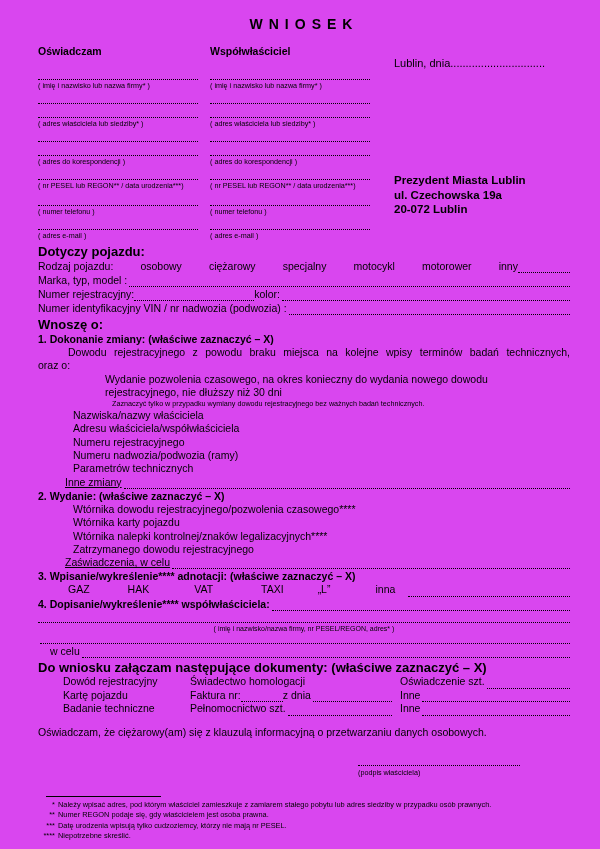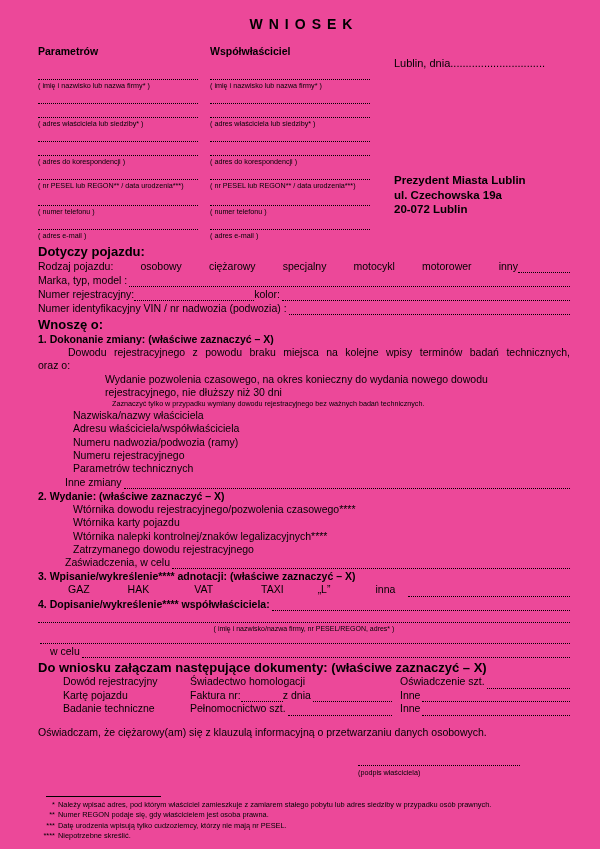--- a/index.html
+++ b/index.html
@@ -1,18 +1,18 @@
 <!DOCTYPE html>
 <html><head>
 <meta charset="utf-8">
 <style>
   * { margin:0; padding:0; box-sizing:border-box; }
   html,body { background:#ffffff; }
   .page {
-    width:600px; height:849px; background:#ec4899; color:#000;
+    width:600px; height:849px; background:#d946ef; color:#000;
     font-family:"Liberation Sans","DejaVu Sans",sans-serif;
     font-size:10.5px; padding:10px 30px 6px 38px; position:relative; overflow:hidden;
   }
   .title { text-align:center; font-weight:700; font-size:14px; letter-spacing:6px; margin:6px 0 13px; }
   .toprow { display:flex; }
   .cols { display:flex; width:332px; gap:12px; flex:none; }
   .col { width:160px; }
   .col-head { font-weight:700; font-size:10.5px; margin-bottom:11px; }
   .fline { height:12px; border-bottom:1.2px dotted #000; }
   .flbl { font-size:7.2px; line-height:9px; padding-top:1px; margin-bottom:2px; white-space:nowrap; }
@@ -25,21 +25,21 @@
   .dots { flex:1; border-bottom:1.2px dotted #000; height:11px; margin-left:2px; }
   .dotsw { display:inline-block; border-bottom:1.2px dotted #000; height:11px; }
   .spread { justify-content:space-between; }
   .grp { display:flex; align-items:flex-end; }
   .h1 { font-weight:700; line-height:14px; }
   .j1 { margin-left:30px; text-align:justify; text-align-last:justify; line-height:13.3px; }
   .plain { line-height:13.3px; }
   .para2 { margin-left:67px; width:452px; line-height:13.3px; }
   .smallnote { font-size:7.2px; margin-left:74px; line-height:10px; }
   .item { margin-left:27px; line-height:13.3px;padding-left:8px; }
-  .item-dots { display:flex; align-items:flex-end; margin-left:27px; line-height:13.3px; }
+  .item-dots { display:flex; align-items:flex-end; margin-left:27px; line-height:13.3px;text-decoration:underline; }
   .optrow { display:flex; align-items:flex-end; line-height:13.3px; }
   .optrow .o1{margin-left:30px;} .optrow .o2{margin-left:38px;} .optrow .o3{margin-left:45px;}
   .optrow .o4{margin-left:48px;} .optrow .o5{margin-left:34px;} .optrow .grp{margin-left:45px; flex:1;gap:11px;}
   .h-dots { display:flex; align-items:flex-end; line-height:14px; }
   .h-dots .htxt { font-weight:700; }
   .fullline { border-bottom:1.2px dotted #000; height:12px; }
   .centerlbl { text-align:center; font-size:7px; line-height:9px; margin-top:1px; }
   .wcelu { margin-left:12px; }
   .grid { display:grid; grid-template-columns:127px 210px 1fr; margin-left:25px; line-height:13.8px; }
   .cell { display:flex; align-items:flex-end; }
@@ -57,21 +57,21 @@
 <body>
 
 <div class="page">
 
   <div class="title">WNIOSEK</div>
 
   <div class="toprow">
     <div class="cols">
 
       <div class="col">
-        <div class="col-head">Parametrów</div>
+        <div class="col-head">Oświadczam</div>
         <div class="fline"></div>
         <div class="flbl">( imię i nazwisko  lub  nazwa firmy* )</div>
         <div class="fline mt2"></div>
         <div class="fline mt2"></div>
         <div class="flbl">( adres właściciela lub siedziby* )</div>
         <div class="fline"></div>
         <div class="fline mt2"></div>
         <div class="flbl">( adres do korespondencji )</div>
         <div class="fline mt2"></div>
         <div class="flbl">( nr PESEL  lub  REGON** / data urodzenia***)</div>
@@ -144,22 +144,22 @@
 
   <div class="sec-head-u">Wnoszę o:</div>
 
   <div class="h1">1. Dokonanie zmiany: (właściwe zaznaczyć – X)</div>
   <div class="j1">Dowodu rejestracyjnego z powodu braku miejsca na kolejne wpisy terminów badań technicznych,</div>
   <div class="plain">oraz o:</div>
   <div class="para2">Wydanie pozwolenia czasowego, na okres konieczny do wydania nowego dowodu rejestracyjnego, nie dłuższy niż 30 dni</div>
   <div class="smallnote">Zaznaczyć tylko w przypadku wymiany dowodu rejestracyjnego bez ważnych badań technicznych.</div>
   <div class="item">Nazwiska/nazwy właściciela</div>
   <div class="item">Adresu właściciela/współwłaściciela</div>
+  <div class="item">Numeru rejestracyjnego</div>
   <div class="item">Numeru nadwozia/podwozia (ramy)</div>
-  <div class="item">Numeru rejestracyjnego</div>
   <div class="item">Parametrów technicznych</div>
   <div class="item-dots">
     <span>Inne zmiany</span>
     <span class="dots"></span>
   </div>
 
   <div class="h1">2. Wydanie: (właściwe zaznaczyć – X)</div>
   <div class="item">Wtórnika dowodu rejestracyjnego/pozwolenia czasowego****</div>
   <div class="item">Wtórnika karty pojazdu</div>
   <div class="item">Wtórnika nalepki kontrolnej/znaków legalizacyjnych****</div>

